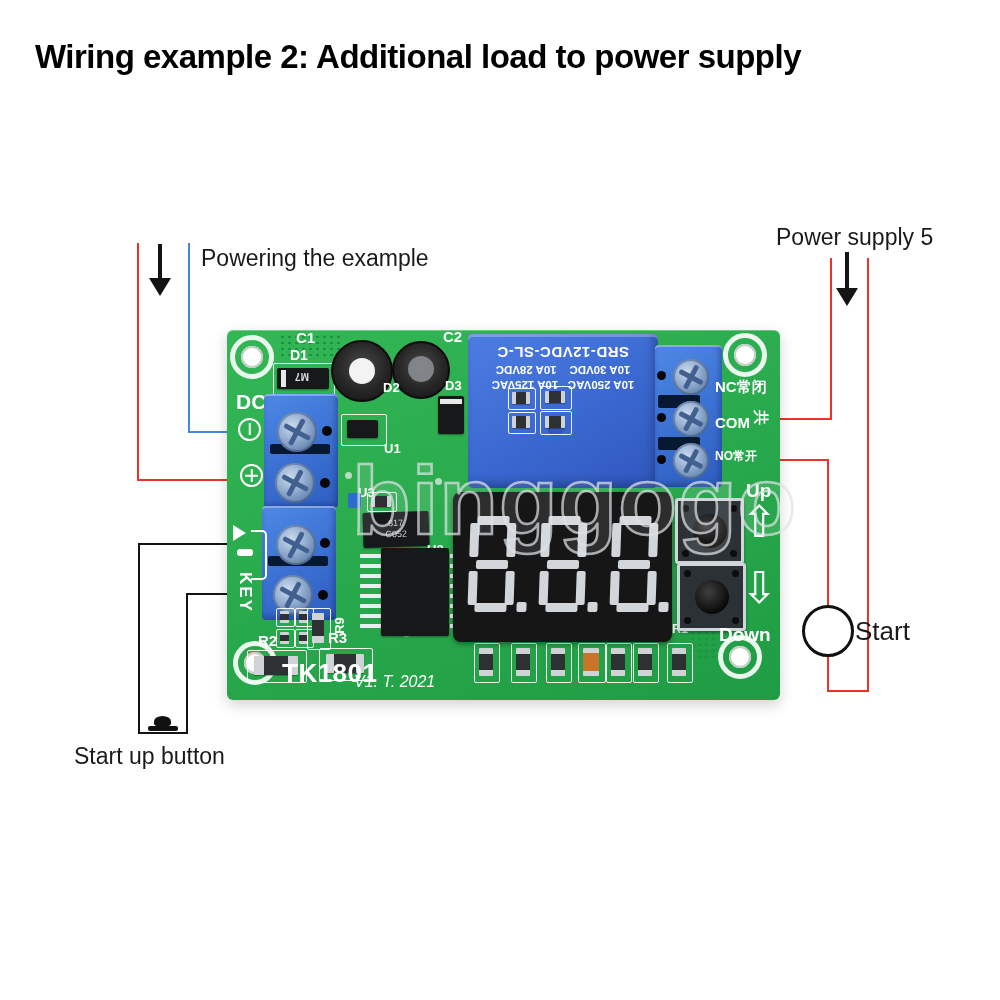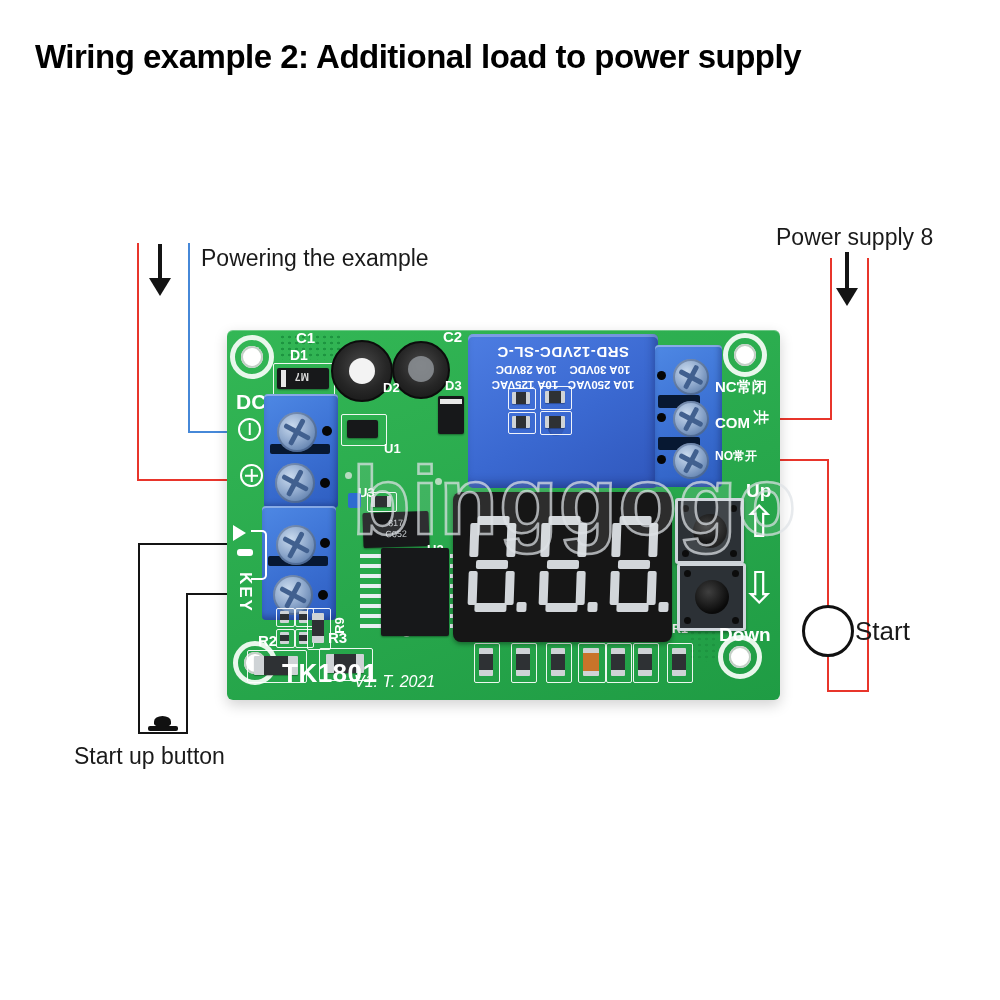--- a/index.html
+++ b/index.html
@@ -98,21 +98,21 @@
 <div class="abs title">Wiring example 2: Additional load to power supply</div>
 
 <div class="abs ann" style="left:201px;top:245px;">Powering the example</div>
 <div class="wire w-red" style="left:137px;top:243px;width:2px;height:238px;"></div>
 <div class="wire w-red" style="left:137px;top:479px;width:158px;height:2px;"></div>
 <div class="wire w-blue" style="left:188px;top:243px;width:2px;height:190px;"></div>
 <div class="wire w-blue" style="left:188px;top:431px;width:110px;height:2px;"></div>
 <div class="arrow-stem" style="left:158px;top:244px;height:36px;"></div>
 <div class="arrow-head" style="left:149px;top:278px;"></div>
 
-<div class="abs ann" style="left:776px;top:224px;">Power supply 8</div>
+<div class="abs ann" style="left:776px;top:224px;">Power supply 5</div>
 <div class="arrow-stem" style="left:845px;top:252px;height:38px;"></div>
 <div class="arrow-head" style="left:836px;top:288px;"></div>
 <div class="wire w-red" style="left:830px;top:258px;width:2px;height:161px;"></div>
 <div class="wire w-red" style="left:695px;top:418px;width:137px;height:2px;"></div>
 <div class="wire w-red" style="left:867px;top:258px;width:2px;height:434px;"></div>
 <div class="wire w-red" style="left:695px;top:459px;width:134px;height:2px;"></div>
 <div class="wire w-red" style="left:827px;top:459px;width:2px;height:147px;"></div>
 <div class="wire w-red" style="left:827px;top:653px;width:2px;height:39px;"></div>
 <div class="wire w-red" style="left:827px;top:690px;width:42px;height:2px;"></div>
 <div class="load-circle"></div>

